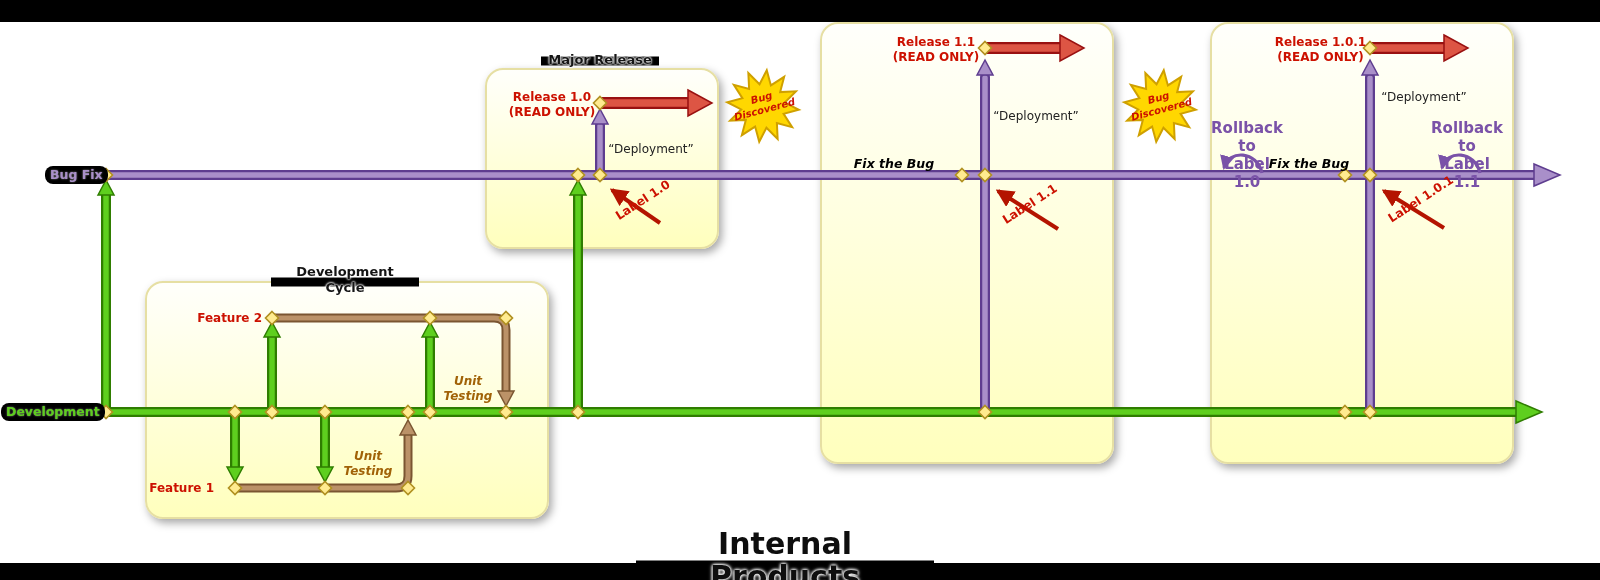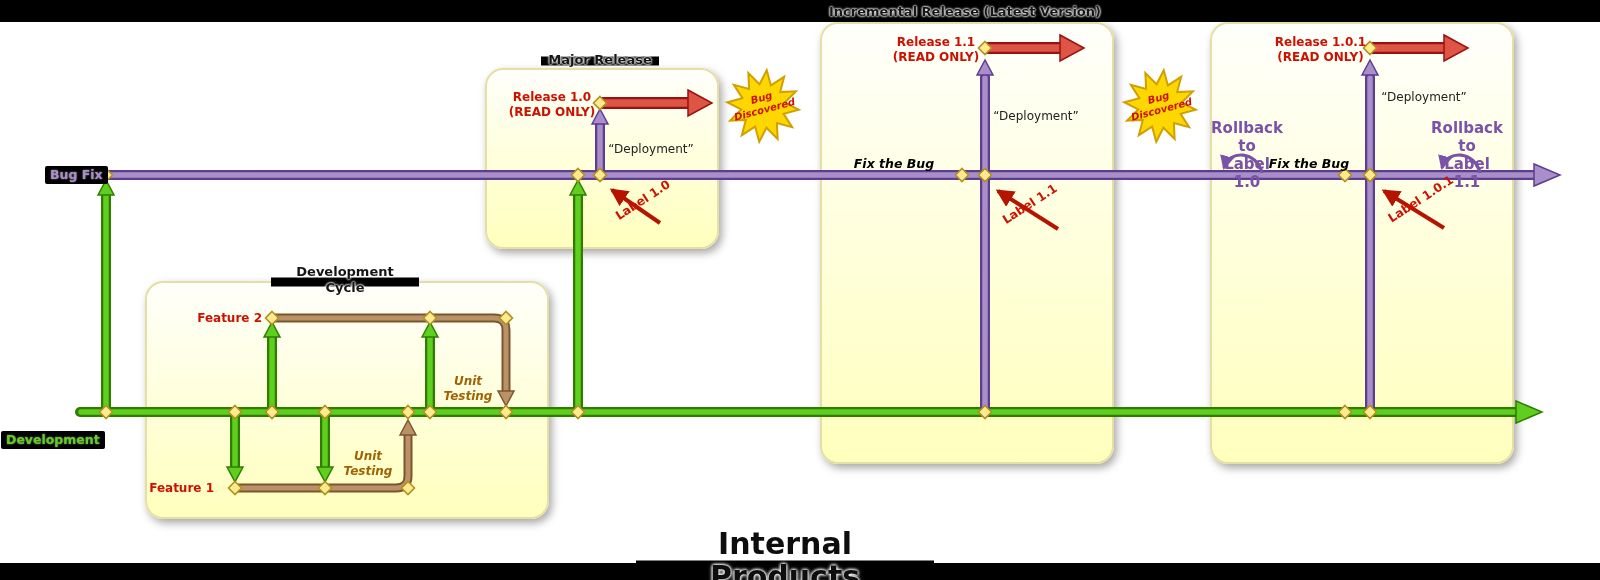--- a/index.html
+++ b/index.html
@@ -30,21 +30,21 @@
   .mk-purple{fill:var(--rollback_purple);}
   .diamond{fill:var(--diamond_fill);stroke:var(--diamond_stroke);stroke-width:1.6;}
   .star{fill:var(--star_fill);stroke:var(--star_stroke);stroke-width:2;}
 
   
   .lbl{position:absolute;z-index:3;font-size:12px;line-height:1.25;color:#111;white-space:pre-line;}
   .ta-c{text-align:center;} .ta-r{text-align:right;}
   .red-b{color:var(--red_text);font-weight:bold;}
   .purple-b{color:var(--purple_line);font-weight:bold;font-size:12.5px;}
   .green-b{color:var(--green_line);font-weight:bold;font-size:12.5px;}
-  .patch{background:#000;padding:1px 5px;border-radius:2px;text-shadow:0 0 2px rgba(255,255,255,.55);}
+  .patch{background:#000;padding:1px 5px;border-radius:8px;text-shadow:0 0 2px rgba(255,255,255,.55);}
   .ital{color:#222;}
   .ital-b{font-style:italic;font-weight:bold;color:#a16207;}
   .fixbug{font-style:italic;font-weight:bold;font-size:12.5px;color:#000;}
   .rollback{color:var(--rollback_purple);font-weight:bold;font-size:15px;line-height:1.2;}
   .star-text{color:var(--red_text);font-weight:bold;font-style:italic;font-size:10px;
              text-align:center;transform:rotate(-15deg);line-height:1.15;}
   .rot33{transform:rotate(-33deg);}
   .title{font-weight:bold;font-size:13px;text-align:center;color:#151515;
          text-shadow:0 0 2px #fff,0 0 2px #fff,0 0 3px #fff;}
   .stripe::before{content:"";position:absolute;left:50%;top:55%;transform:translate(-50%,-50%);
@@ -201,42 +201,41 @@
       <use href="#dm" class="diamond" x="235" y="488"></use>
       <use href="#dm" class="diamond" x="325" y="488"></use>
       <use href="#dm" class="diamond" x="408" y="488"></use>
       <use href="#dm" class="diamond" x="600" y="103"></use>
       <use href="#dm" class="diamond" x="985" y="48"></use>
       <use href="#dm" class="diamond" x="1370" y="48"></use>
     </g>
   </svg>
 
   <div class="lbl purple-b patch" style="left:45px;top:166px;">Bug Fix</div>
-  <div class="lbl green-b patch" style="left:1px;top:403px;margin-top:28px;">Development</div>
+  <div class="lbl green-b patch" style="left:1px;top:403px;">Development</div>
 
   <div class="lbl title stripe" style="left:275px;top:264px;width:140px;">Development Cycle</div>
   <div class="lbl red-b ta-r" style="left:190px;top:311px;width:72px;">Feature 2</div>
   <div class="lbl red-b ta-r" style="left:142px;top:481px;width:72px;">Feature 1</div>
   <div class="lbl ital-b ta-c" style="left:430px;top:374px;width:76px;">Unit
 Testing</div>
   <div class="lbl ital-b ta-c" style="left:330px;top:449px;width:76px;">Unit
 Testing</div>
 
   <div class="lbl title stripe" style="left:545px;top:52px;width:110px;">Major Release</div>
   <div class="lbl red-b ta-c" style="left:502px;top:90px;width:100px;">Release 1.0
 (READ ONLY)</div>
   <div class="lbl ital ta-c" style="left:601px;top:142px;width:100px;">“Deployment”</div>
   <div class="lbl red-b rot33 ta-c" style="left:607px;top:193px;width:72px;">Label 1.0</div>
 
   <div class="lbl star-text" style="left:723px;top:92px;width:80px;">Bug
 Discovered</div>
   <div class="lbl star-text" style="left:1120px;top:92px;width:80px;">Bug
 Discovered</div>
 
-  <div class="lbl title" style="left:810px;top:4px;width:310px;">Incremental Release (Latest Version)</div>
   <div class="lbl red-b ta-c" style="left:886px;top:35px;width:100px;">Release 1.1
 (READ ONLY)</div>
   <div class="lbl ital ta-c" style="left:986px;top:109px;width:100px;">“Deployment”</div>
   <div class="lbl fixbug ta-c" style="left:849px;top:156px;width:90px;">Fix the Bug</div>
   <div class="lbl red-b rot33 ta-c" style="left:994px;top:197px;width:72px;">Label 1.1</div>
 
   <div class="lbl red-b ta-c" style="left:1268px;top:35px;width:105px;">Release 1.0.1
 (READ ONLY)</div>
   <div class="lbl ital ta-c" style="left:1374px;top:90px;width:100px;">“Deployment”</div>
   <div class="lbl rollback ta-c" style="left:1209px;top:119px;width:76px;">Rollback to

